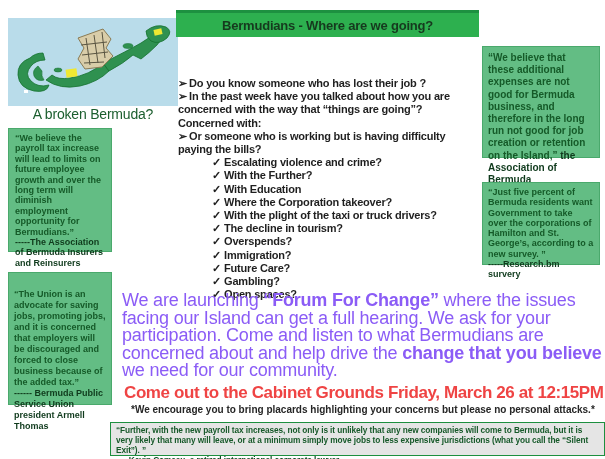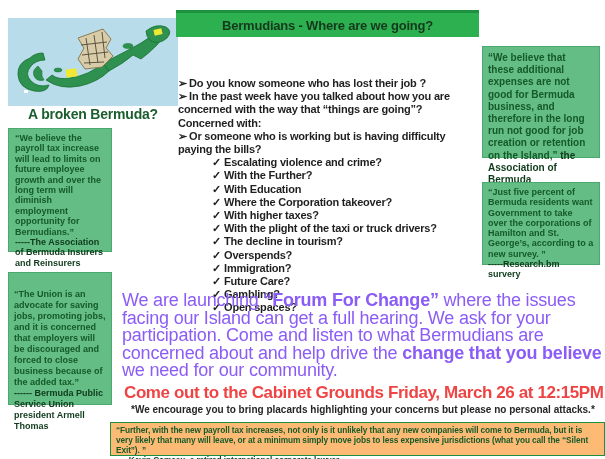--- a/index.html
+++ b/index.html
@@ -6,21 +6,21 @@
   .page{
     position:relative;width:605px;height:459px;background:#ffffff;
     font-family:"Liberation Sans",sans-serif;overflow:hidden;
     margin:0 auto;
   }
   
   .map{position:absolute;left:8px;top:18px;width:170px;height:88px;}
   .map svg{display:block;}
   .map-caption{
     position:absolute;left:8px;top:106px;width:170px;text-align:center;
-    font-size:14px;font-weight:bold;color:#1b5e2e;letter-spacing:-0.2px;
+    font-size:14px;font-weight:normal;color:#1b5e2e;letter-spacing:-0.2px;
   }
   
   .title-bar{
     position:absolute;left:176px;top:10px;width:303px;height:24px;
     background:#2db04f;border-top:3px solid #1d9140;
     display:flex;align-items:center;justify-content:center;
     font-size:13px;font-weight:bold;color:#16391e;letter-spacing:-0.2px;
   }
   
   .qbox{
@@ -30,21 +30,21 @@
   .qbox .attr{color:#0f3a1c;}
   .qbox-left1{left:8px;top:128px;width:104px;height:124px;padding:4px 6px;font-size:9px;line-height:10.4px;}
   .qbox-left2{left:8px;top:272px;width:104px;height:133px;padding:16px 5px;font-size:9px;line-height:11px;}
   .qbox-right1{left:482px;top:46px;width:118px;height:112px;padding:5px;font-size:10px;line-height:12.2px;}
   .qbox-right2{left:482px;top:182px;width:118px;height:83px;padding:4px 5px;font-size:9px;line-height:10.3px;}
   .qbox .attr-block{display:block;}
   .qbox .attr-inline{display:inline;}
   
   .qbox-bottom{
     position:absolute;left:110px;top:422px;width:495px;height:34px;
-    background:#fdba74;border:1px solid #1d8f3f;box-sizing:border-box;
+    background:#e5e5e5;border:1px solid #1d8f3f;box-sizing:border-box;
     padding:2px 5px;font-size:8.3px;line-height:10px;font-weight:bold;
     color:#17592a;letter-spacing:-0.1px;
   }
   .qbox-bottom .attr{display:block;color:#0e4520;}
   
   .questions{position:absolute;left:178px;top:51px;width:302px;color:#1f1f1f;margin-top:26px;}
   .q-bullet{font-size:11px;font-weight:bold;line-height:13.2px;letter-spacing:-0.2px;}
   .arrow-glyph{margin-right:2px;}
   .check-row{margin-left:34px;font-size:11px;font-weight:bold;line-height:13.2px;letter-spacing:-0.2px;}
   .check-glyph{margin-right:3px;}
@@ -103,21 +103,20 @@
     <div class="q-bullet"><span class="arrow-glyph">➢</span><span>Do you know someone who has lost their job ?</span></div>
         <div class="q-bullet"><span class="arrow-glyph">➢</span><span>In the past week have you talked about how you are concerned with the way that “things are going”?  Concerned with:</span></div>
         <div class="q-bullet"><span class="arrow-glyph">➢</span><span>Or someone who is working but is having difficulty paying the bills?</span></div>
       </div>
     <div>
 
     <div class="check-row"><span class="check-glyph">✓</span><span>Escalating violence and crime?</span></div>
         <div class="check-row"><span class="check-glyph">✓</span><span>With the Further?</span></div>
         <div class="check-row"><span class="check-glyph">✓</span><span>With Education</span></div>
         <div class="check-row"><span class="check-glyph">✓</span><span>Where the Corporation takeover?</span></div>
-        <div class="check-row"><span class="check-glyph">✓</span><span>With higher taxes?</span></div>
         <div class="check-row"><span class="check-glyph">✓</span><span>With the plight of the taxi or truck drivers?</span></div>
         <div class="check-row"><span class="check-glyph">✓</span><span>The decline in tourism?</span></div>
         <div class="check-row"><span class="check-glyph">✓</span><span>Overspends?</span></div>
         <div class="check-row"><span class="check-glyph">✓</span><span>Immigration?</span></div>
         <div class="check-row"><span class="check-glyph">✓</span><span>Future Care?</span></div>
         <div class="check-row"><span class="check-glyph">✓</span><span>Gambling?</span></div>
         <div class="check-row"><span class="check-glyph">✓</span><span>Open spaces?</span></div>
       </div>
   </div>
 

